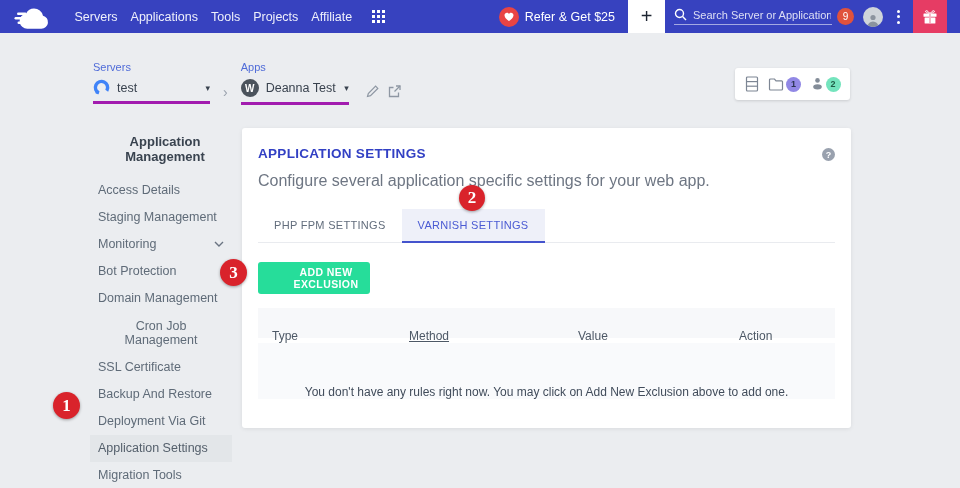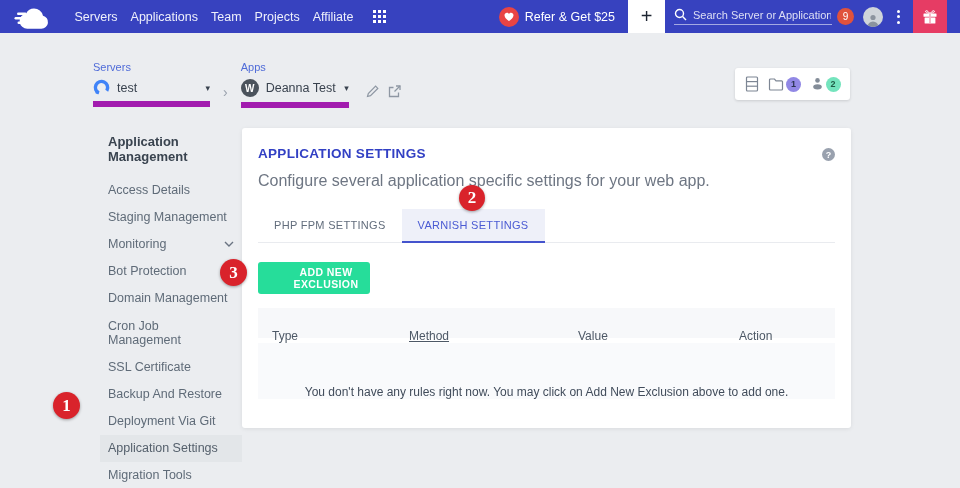--- a/index.html
+++ b/index.html
@@ -22,39 +22,39 @@
   .search-input::placeholder { color:rgba(255,255,255,.82); }
   .notif-badge { width:17px; height:17px; border-radius:50%; background:#e0523c; color:#fff; font-size:10px; display:flex; align-items:center; justify-content:center; margin-left:5px; cursor:pointer; }
   .avatar { width:20px; height:20px; border-radius:50%; background:#cfd4da; display:flex; align-items:flex-end; justify-content:center; overflow:hidden; margin-left:9px; cursor:pointer; }
   .kebab { display:flex; flex-direction:column; gap:2.5px; margin-left:11px; cursor:pointer; padding:3px; }
   .kebab span { width:3px; height:3px; border-radius:50%; background:#fff; }
   .gift-tile { width:34px; height:33px; background:#e63c64; display:flex; align-items:center; justify-content:center; margin-left:10px; margin-right:13px; cursor:pointer; }
 
   
   .crumbs { position:absolute; top:61px; left:93px; display:flex; align-items:flex-start; }
   .sel-label { color:#4f6bd8; font-size:11px; margin-bottom:6px; }
-  .sel-row { display:flex; align-items:center; border-bottom:6px solid #a21caf; padding-bottom:5px; cursor:pointer; }
+  .sel-row { display:flex; align-items:center; border-bottom:3px solid #a21caf; padding-bottom:5px; cursor:pointer; }
   .sel-servers .sel-row { width:117px; }
   .sel-apps .sel-row { width:108px; }
   .sel-name { font-size:12.5px; color:#39424e; margin-left:7px; white-space:nowrap; }
   .caret { margin-left:auto; font-size:9px; color:#39424e; }
   .crumb-sep { color:#9aa2ad; font-size:14px; margin:0 13px; padding-top:23px; }
   .sel-apps { margin-right:8px; }
   .crumb-action { margin-top:24px; margin-left:9px; cursor:pointer; display:flex; }
   .wp-circle { width:18px; height:18px; border-radius:50%; background:#4b535c; color:#fff; font-size:10px; font-weight:bold; display:flex; align-items:center; justify-content:center; flex:0 0 auto; }
 
   
   .mini-card { position:absolute; top:68px; left:735px; width:115px; height:32px; background:#fff; border-radius:3px; box-shadow:0 1px 3px rgba(0,0,0,.14); display:flex; align-items:center; justify-content:space-evenly; }
   .mini-item { display:flex; align-items:center; cursor:pointer; }
   .mini-badge { width:15px; height:15px; border-radius:50%; font-size:9px; display:flex; align-items:center; justify-content:center; margin-left:2px; font-weight:bold; }
   .badge-purple { background:#9188e5; color:#2a3350; }
   .badge-green { background:#74e4bd; color:#1f5b44; }
 
   
-  .sidebar { position:absolute; left:100px; top:134px; width:142px; }
+  .sidebar { position:absolute; left:90px; top:134px; width:142px;text-align:center; }
   .sidebar-title { font-size:13px; font-weight:bold; color:#39434f; padding-left:8px; margin-bottom:12px; }
   .sidebar ul { list-style:none; }
   .sidebar li { display:flex; align-items:center; font-size:12.5px; color:#5f6b78; padding:6.6px 8px; cursor:pointer; }
   .sidebar li.active { background:#e3e6e9; color:#55606c; }
   .sidebar .chev { margin-left:auto; display:flex; }
 
   
   .card { position:absolute; left:242px; top:128px; width:609px; height:300px; background:#fff; border-radius:3px; box-shadow:0 1px 4px rgba(0,0,0,.08); padding:18px 16px; }
   .card-head { display:flex; align-items:flex-start; justify-content:space-between; }
   .card-title { color:#3240c4; font-size:13.5px; font-weight:bold; letter-spacing:.3px; }
@@ -87,21 +87,21 @@
       <svg width="40" height="24" viewBox="0 0 40 24" fill="#ffffff">
         <path d="M20 3.5a9.2 9.2 0 0 1 9 7.2 6.6 6.6 0 0 1-1.6 13H13.5a7.7 7.7 0 0 1-1.4-15.3A9.2 9.2 0 0 1 20 3.5z"></path>
         <rect x="3" y="7.5" width="9.5" height="2.5" rx="1.25"></rect>
         <rect x="0.5" y="12" width="8.5" height="2.5" rx="1.25"></rect>
         <rect x="3.5" y="16.5" width="7" height="2.5" rx="1.25"></rect>
       </svg>
     </span>
     <nav class="nav-menu">
       <span class="nav-item">Servers</span>
       <span class="nav-item">Applications</span>
-      <span class="nav-item">Team</span>
+      <span class="nav-item">Tools</span>
       <span class="nav-item">Projects</span>
       <span class="nav-item">Affiliate</span>
     </nav>
     <span class="grid-icon">
       <svg width="13" height="13" viewBox="0 0 13 13" fill="#ffffff">
         <rect x="0" y="0" width="3" height="3"></rect>
           <rect x="5" y="0" width="3" height="3"></rect>
           <rect x="10" y="0" width="3" height="3"></rect>
         <rect x="0" y="5" width="3" height="3"></rect>
           <rect x="5" y="5" width="3" height="3"></rect>

